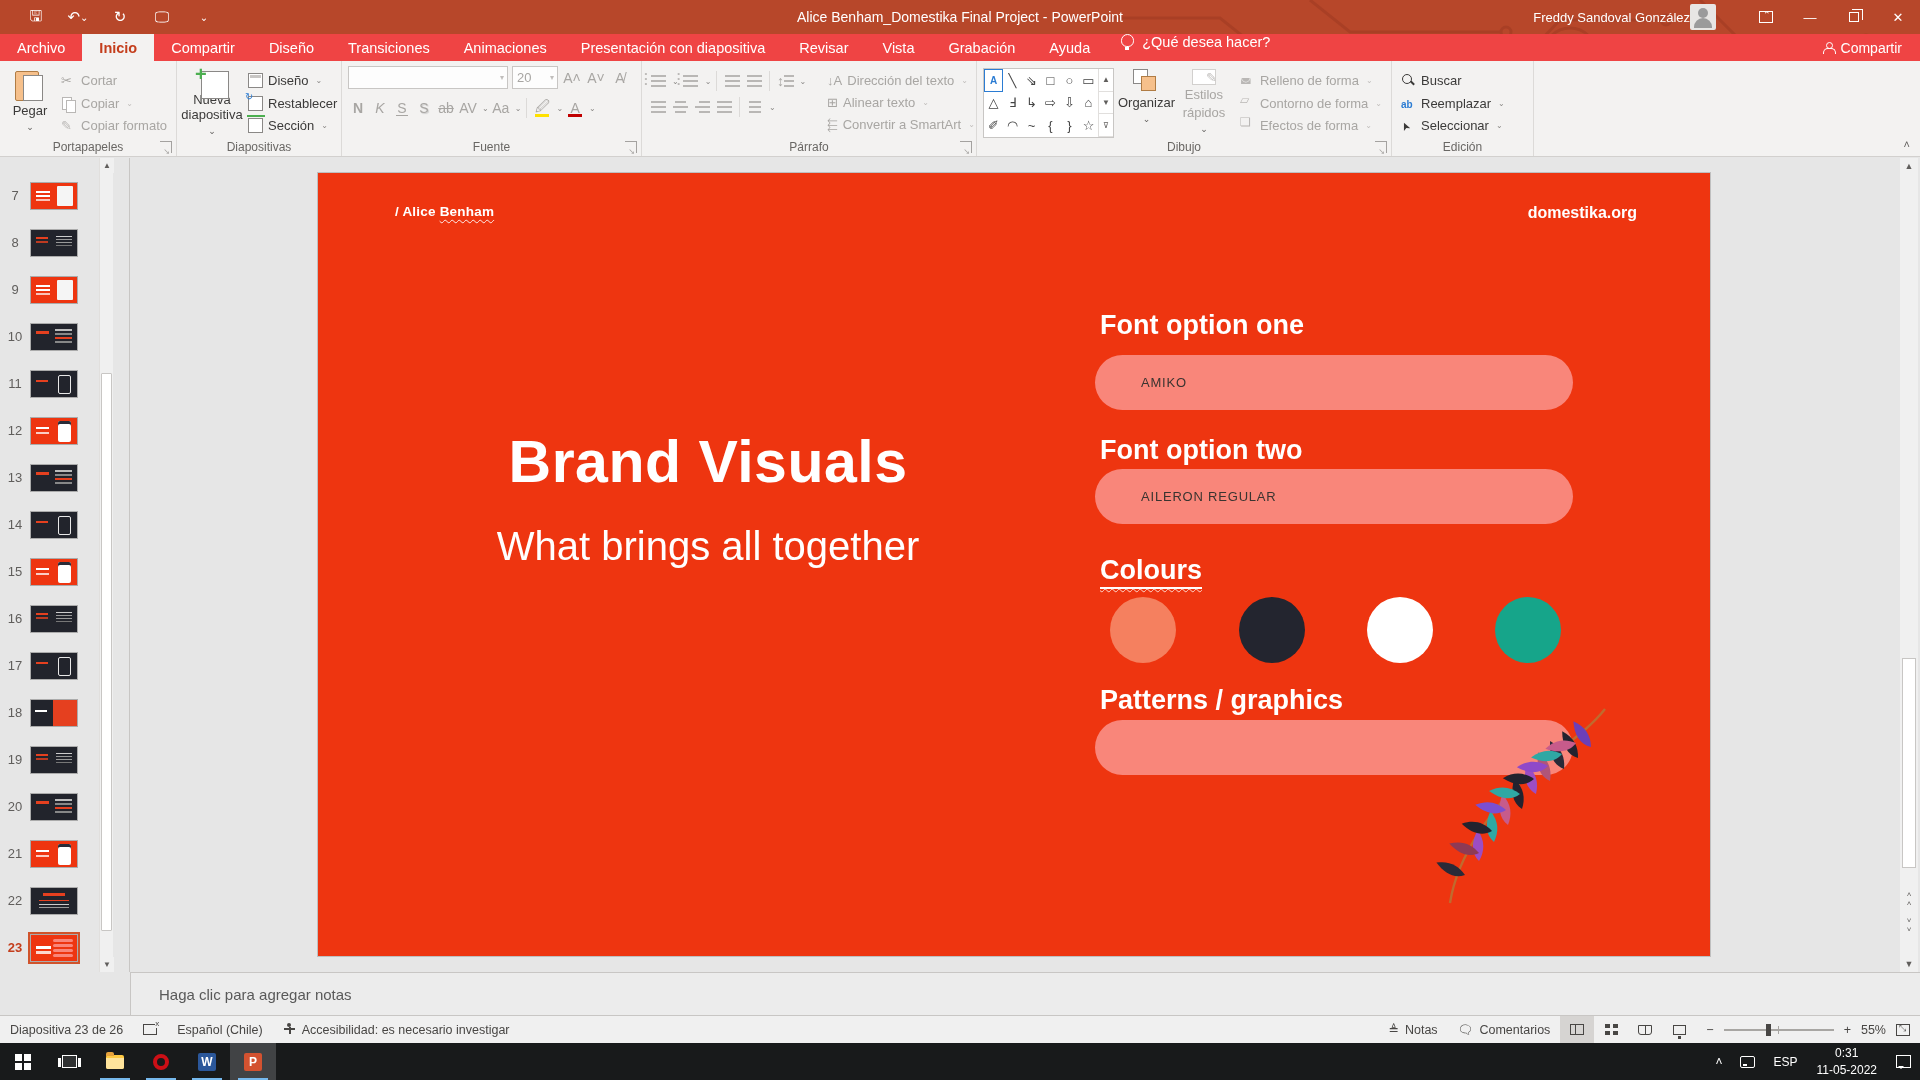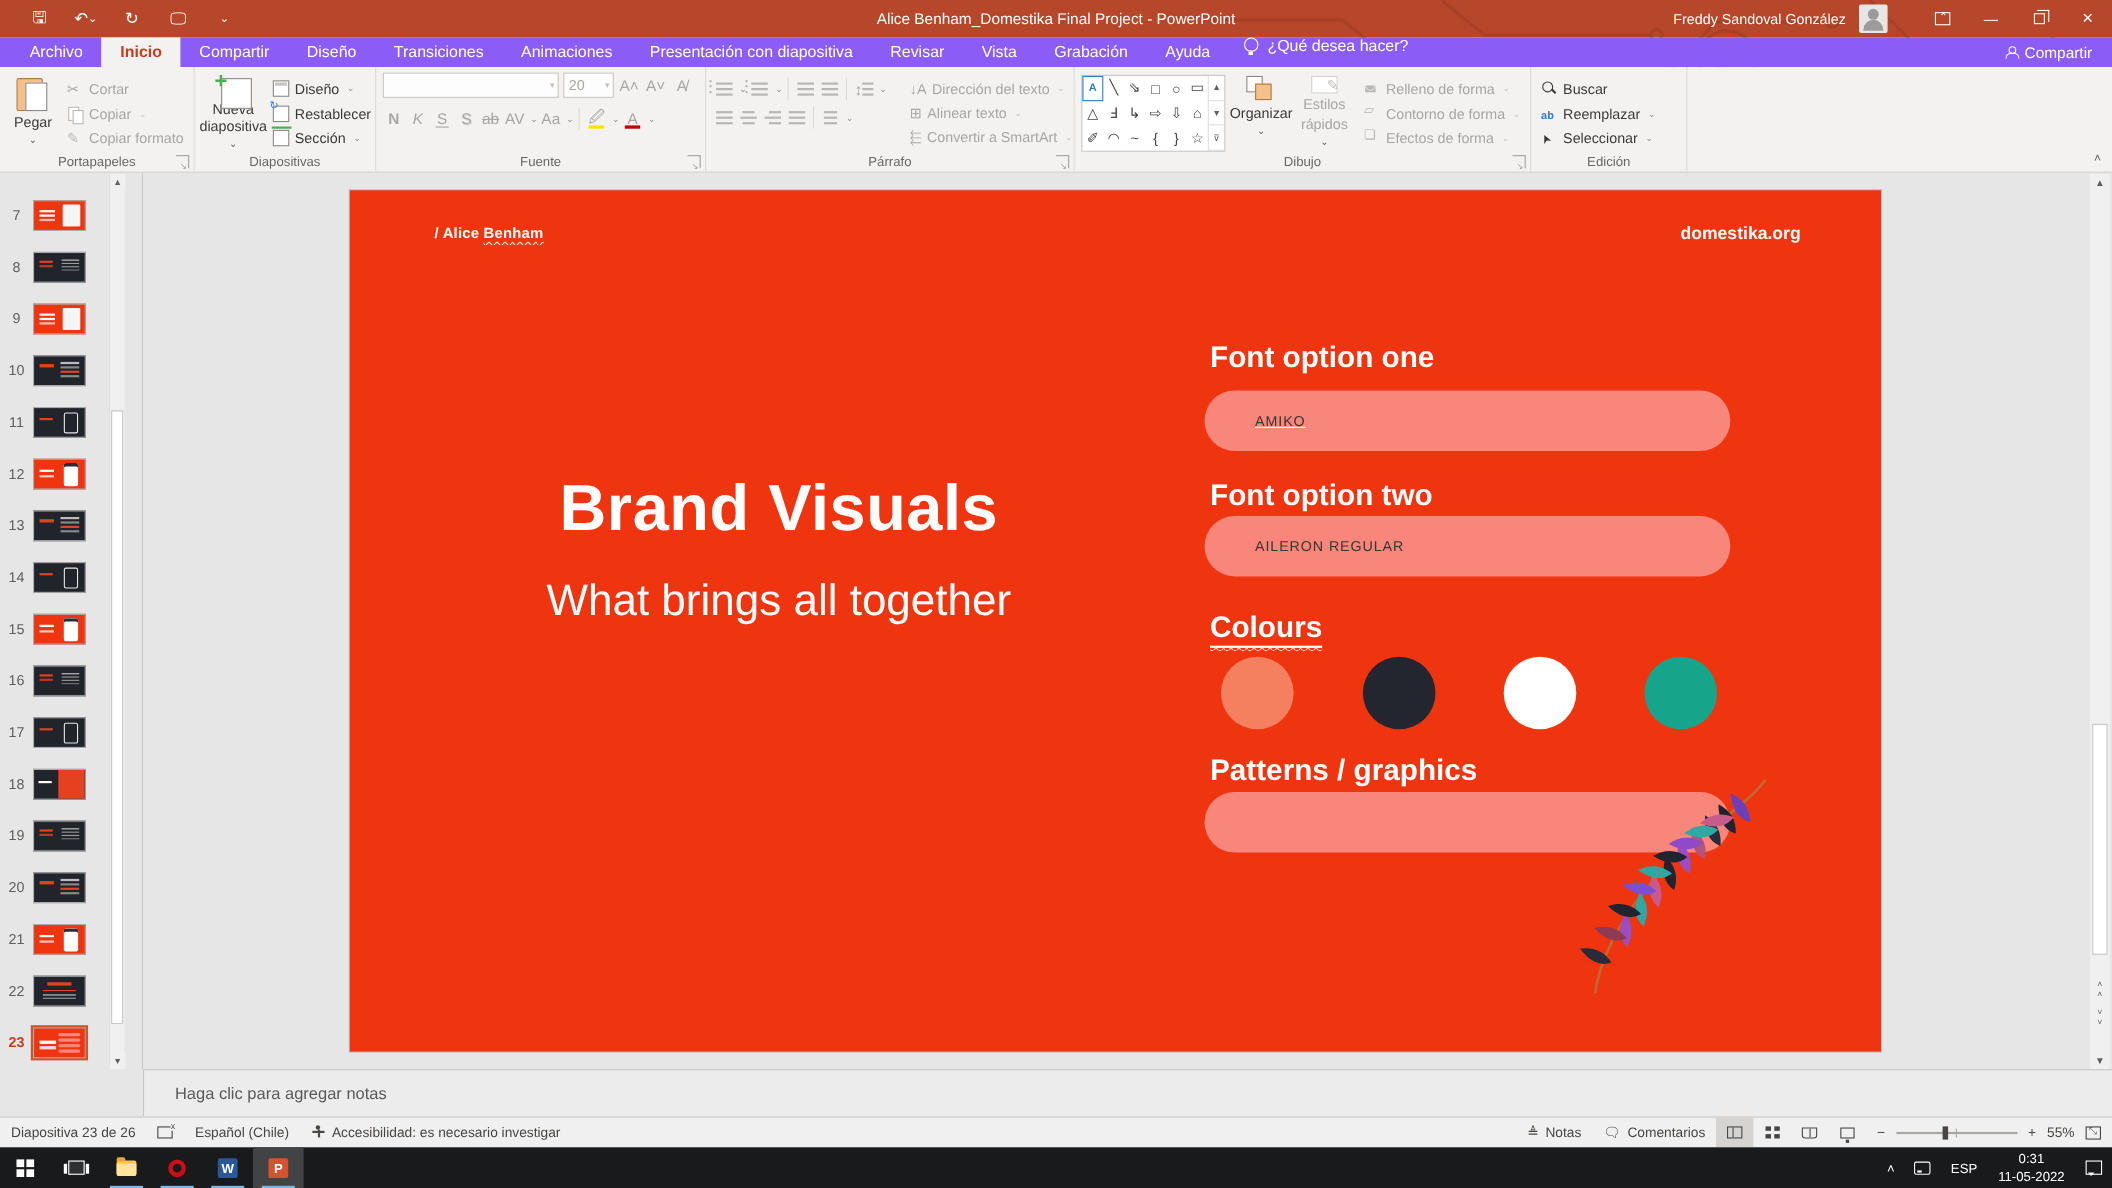--- a/index.html
+++ b/index.html
@@ -9,32 +9,32 @@
 
   
   .titlebar { position:absolute; left:0; top:0; width:1920px; height:34px; background:#B7472A; color:#fff; }
   .titlebar .deco { position:absolute; right:0; top:0; height:62px; width:820px; pointer-events:none; opacity:.55; }
   .qat { position:absolute; left:26px; top:0; height:34px; display:flex; align-items:center; gap:22px; }
   .qat .qbtn { width:20px; height:20px; display:flex; align-items:center; justify-content:center; font-size:15px; color:#fff; }
   .qat .small { font-size:10px; }
   .win-title { position:absolute; left:0; right:0; top:0; height:34px; display:flex; align-items:center; justify-content:center;
     font-size:14px; color:#fff; pointer-events:none; }
   .tb-right { position:absolute; right:0; top:0; height:34px; display:flex; align-items:center; }
-  .username { font-size:13px; color:#fff; margin-right:12px; }
+  .username { font-size:13px; color:#fff; margin-right:0; }
   .avatar { width:26px; height:26px; background:#E8E6E4; border-radius:2px; position:relative; margin-right:28px; }
   .avatar::before { content:""; position:absolute; left:8px; top:4px; width:10px; height:10px; border-radius:50%; background:#9B9B9B; }
   .avatar::after { content:""; position:absolute; left:4px; top:14px; width:18px; height:10px; border-radius:9px 9px 0 0; background:#9B9B9B; }
   .winbtn { width:44px; height:34px; display:flex; align-items:center; justify-content:center; color:#fff; font-size:13px; }
   .winbtn .restore { width:10px; height:10px; border:1px solid #fff; position:relative; }
   .winbtn .restore::before { content:""; position:absolute; left:2px; top:-4px; width:10px; height:10px; border:1px solid #fff; border-bottom:none; border-left:none; }
   .ribbonopt { width:14px; height:12px; border:1px solid #fff; position:relative; }
   .ribbonopt::after { content:"⌃"; position:absolute; left:3px; top:-2px; font-size:9px; }
 
   
-  .menubar { position:absolute; left:0; top:34px; width:1920px; height:27px; background:#8b5cf6; display:flex; align-items:stretch; color:#fff;padding-left:10px; }
+  .menubar { position:absolute; left:0; top:34px; width:1920px; height:27px; background:#ef4444; display:flex; align-items:stretch; color:#fff; }
   .mtab { padding:0 17px; display:flex; align-items:center; font-size:14.5px; white-space:nowrap; }
   .mtab.selected { background:#F3F2F1; color:#C43E1C; font-weight:bold; }
   .msearch { display:flex; gap:8px; padding:0 14px; font-size:14.5px; }
   .bulb { width:13px; height:13px; border:1.5px solid #fff; border-radius:50% 50% 45% 45%; position:relative; }
   .bulb::after { content:""; position:absolute; left:3px; bottom:-4px; width:4px; height:3px; background:#fff; }
   .share { margin-left:auto; display:flex; align-items:center; gap:7px; padding:0 18px; font-size:14px; }
   .person-ic { width:11px; height:11px; position:relative; }
   .person-ic::before { content:""; position:absolute; left:3px; top:0; width:5px; height:5px; border:1.2px solid #fff; border-radius:50%; }
   .person-ic::after { content:""; position:absolute; left:0; top:6px; width:11px; height:5px; border:1.2px solid #fff; border-radius:5px 5px 0 0; border-bottom:none; }
 
@@ -690,21 +690,21 @@
         <div class="author"><span>/ Alice </span><span class="wavy">Benham</span></div>
         <div class="site">domestika.org</div>
 
         <div class="title-block">
           <div class="big-title">Brand Visuals</div>
           <div class="subtitle">What brings all together</div>
         </div>
 
         <div class="rightcol">
           <div class="sec-head h-fo1">Font option one</div>
-          <div class="pill p1" style="background: rgb(249, 134, 122); text-decoration: underline;">
+          <div class="pill p1" style="background: rgb(249, 134, 122);">
             <span class="ptext">AMIKO</span>
           </div>
           <div class="sec-head h-fo2">Font option two</div>
           <div class="pill p2" style="background: rgb(249, 134, 122);">
             <span class="ptext">AILERON REGULAR</span>
           </div>
           <div class="sec-head h-col">
             <span class="u-solid"><span class="u-wavy">Colours</span></span>
           </div>
           <span class="swatch" style="left: 15px; background: rgb(245, 128, 95);"></span>

